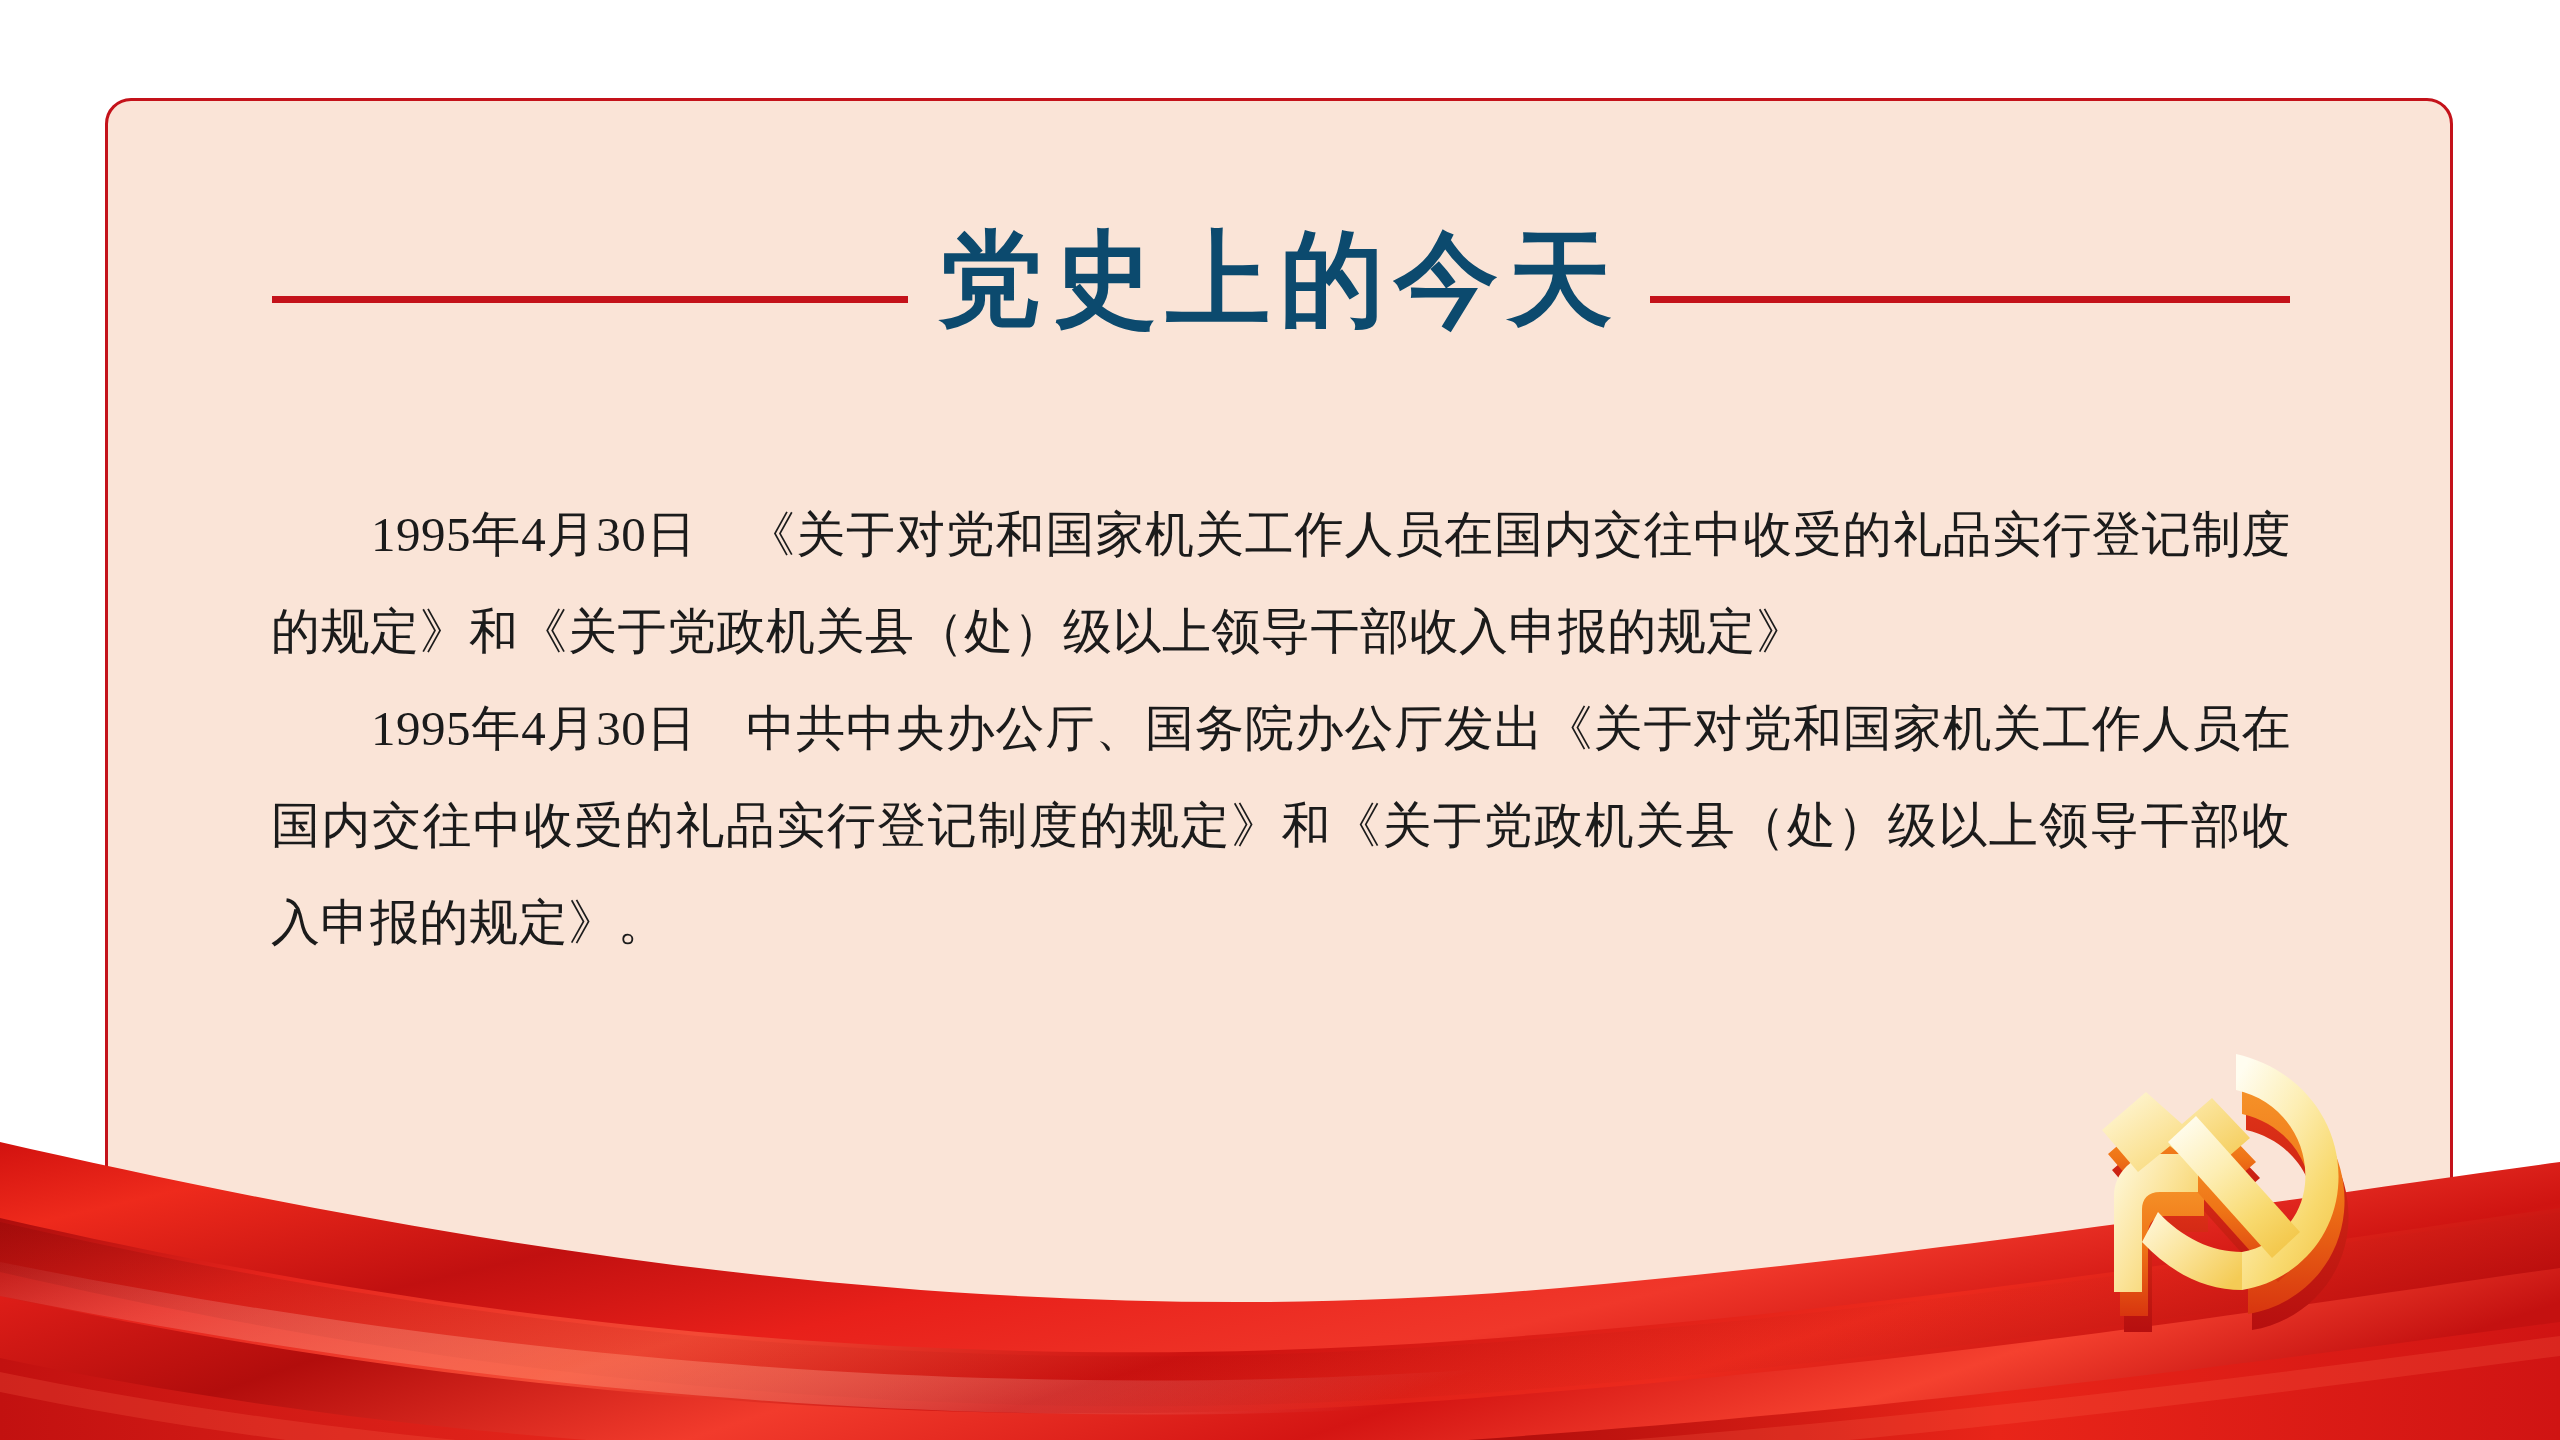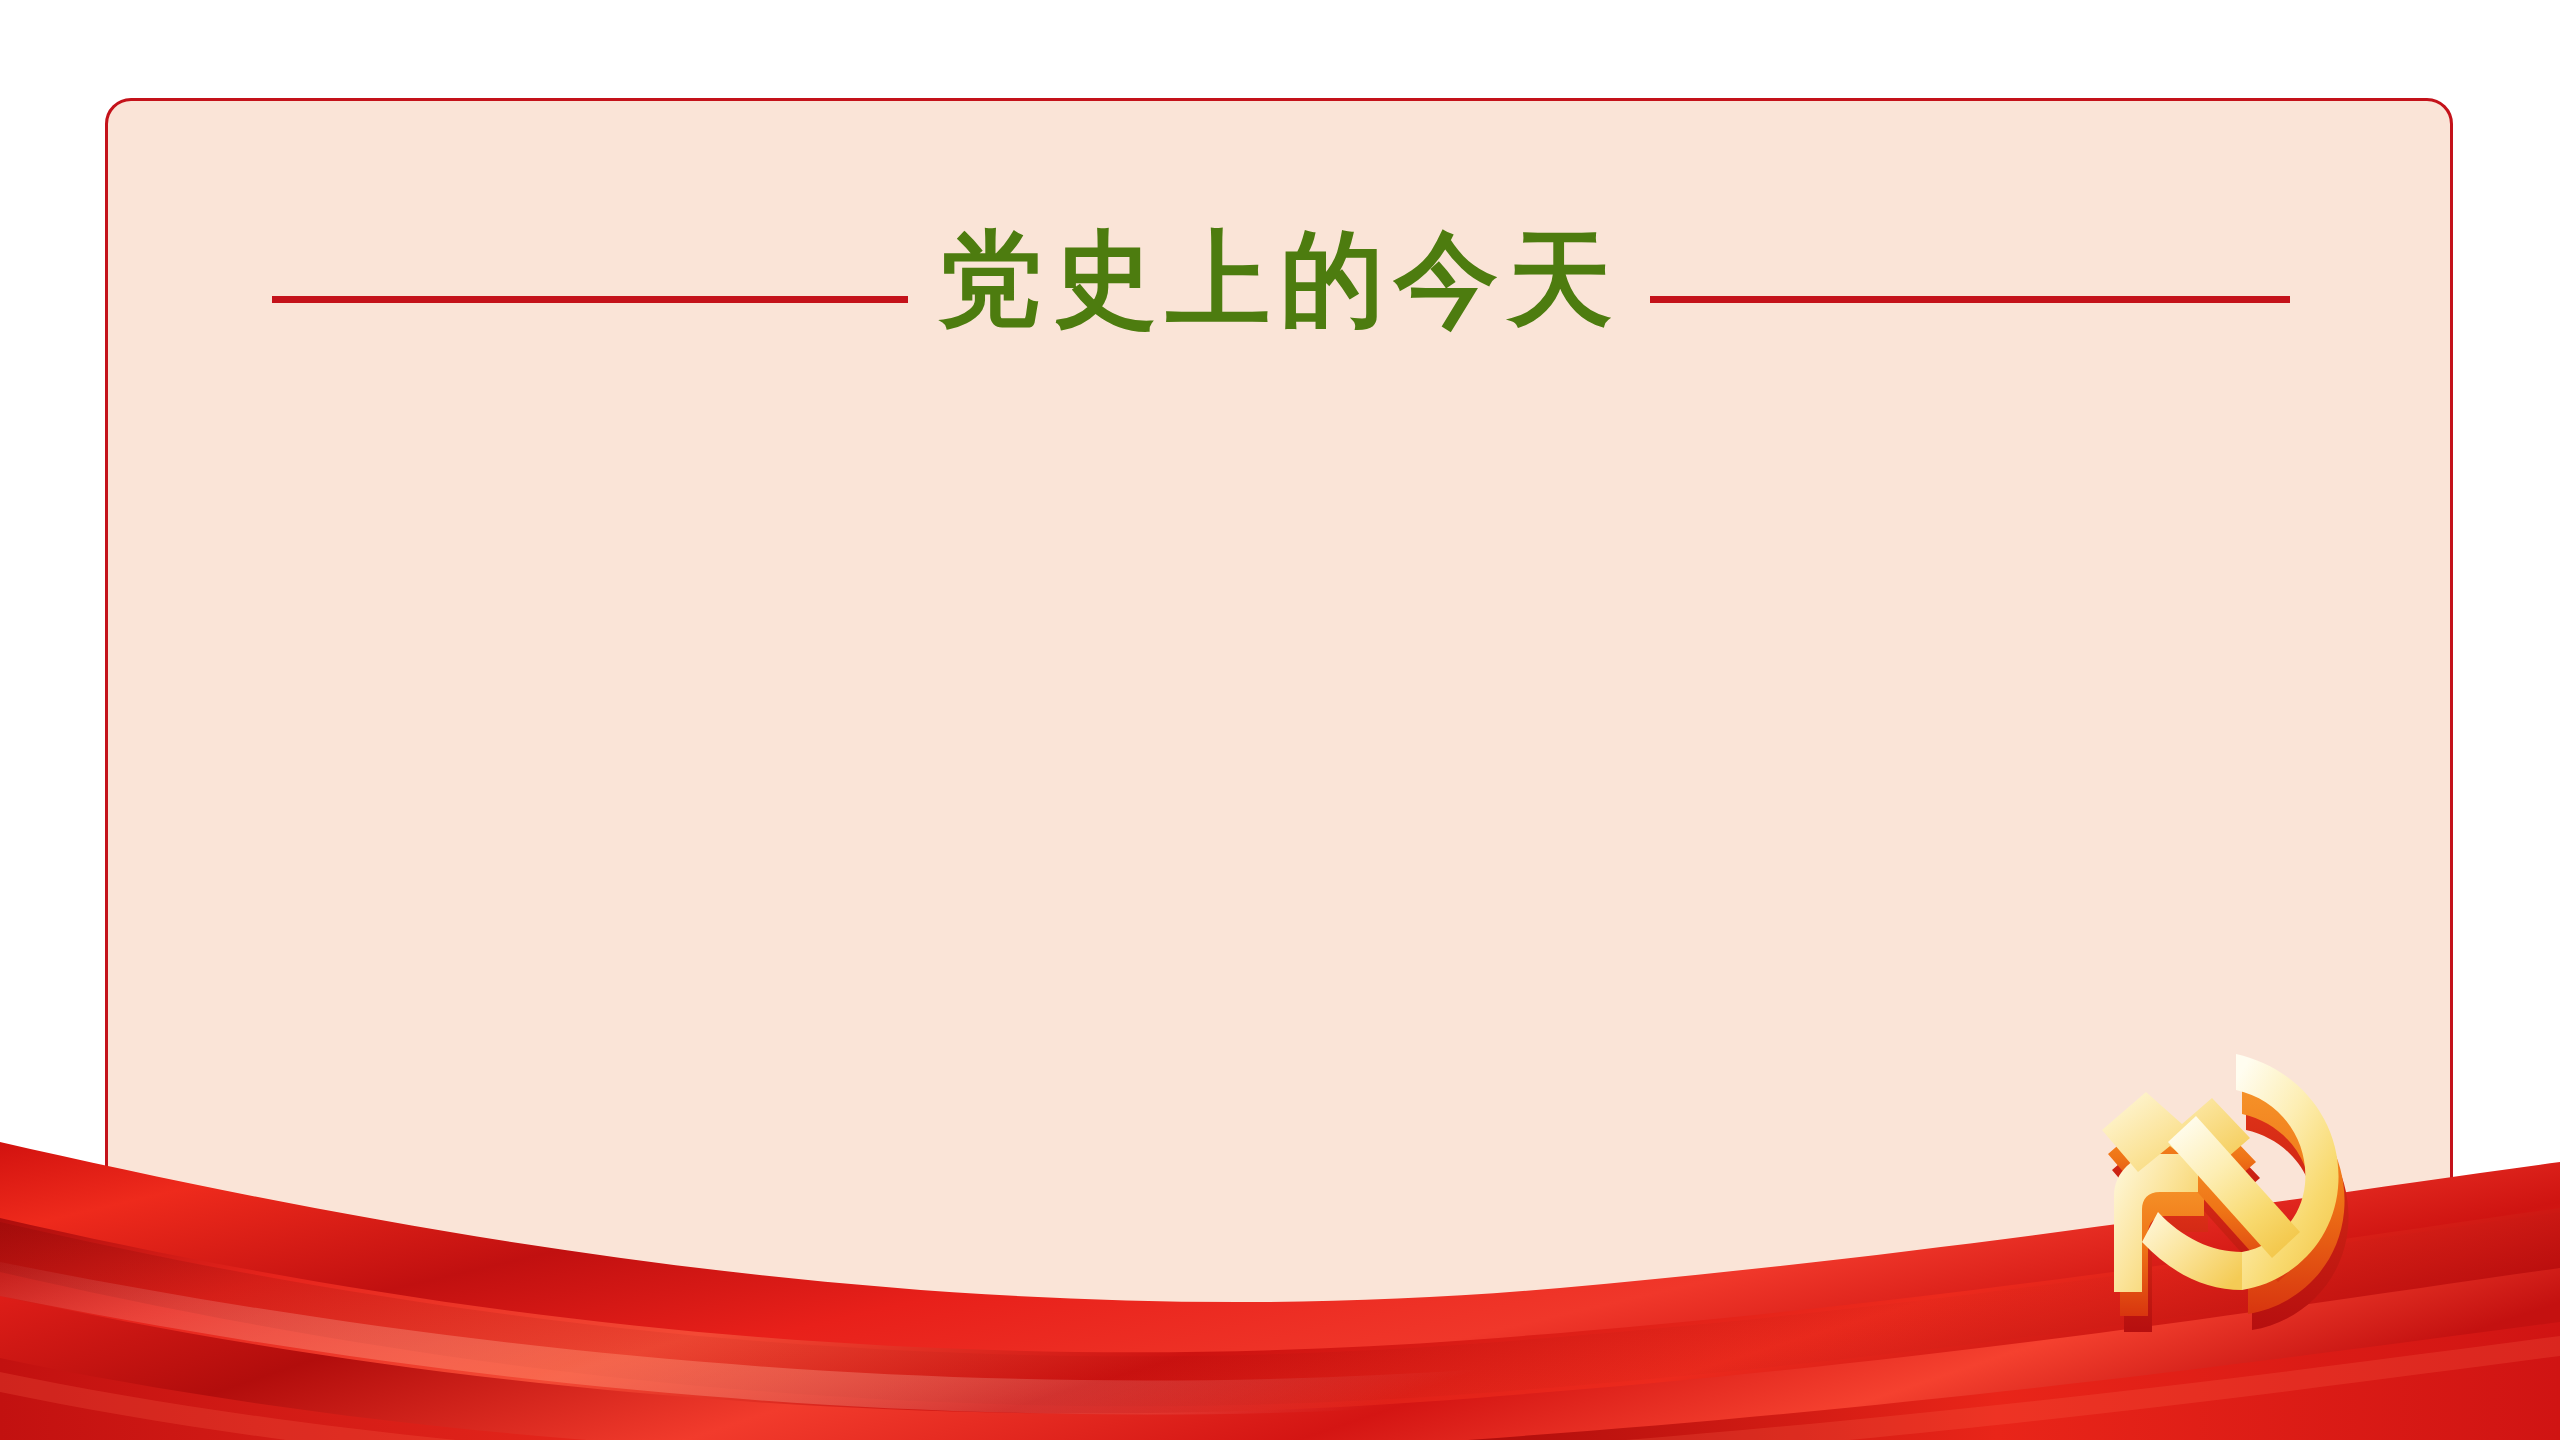--- a/index.html
+++ b/index.html
@@ -60,21 +60,21 @@
     position: absolute;
     left: 830px;
     top: -18px;
     width: 682px;
     text-align: left;
     font-family: "Liberation Serif", "DejaVu Serif", serif;
     font-size: 104px;
     line-height: 130px;
     letter-spacing: 10px;
     font-weight: 600;
-    color: #4d7c0f;
+    color: #0c4a6e;
     white-space: nowrap;
   }
 
   
   #body-text {
     position: absolute;
     left: 163px;
     top: 385px;
     width: 2020px;
   }
@@ -119,20 +119,24 @@
 <div id="stage">
 
   <div id="card">
 
     <div id="title-block">
       <div class="title-rule" id="title-rule-left"></div>
       <div id="page-title">党史上的今天</div>
       <div class="title-rule" id="title-rule-right"></div>
     </div>
 
+    <div id="body-text">
+      <p class="para">1995年4月30日　《关于对党和国家机关工作人员在国内交往中收受的礼品实行登记制度的规定》和《关于党政机关县（处）级以上领导干部收入申报的规定》</p>
+      <p class="para">1995年4月30日　中共中央办公厅、国务院办公厅发出《关于对党和国家机关工作人员在国内交往中收受的礼品实行登记制度的规定》和《关于党政机关县（处）级以上领导干部收入申报的规定》。</p>
+    </div>
 
   </div>
 
   <div id="ribbon">
     <svg viewBox="0 0 2560 430" preserveAspectRatio="none" xmlns="http://www.w3.org/2000/svg">
       <defs>
         <linearGradient id="gA" x1="0" y1="0" x2="1" y2="0.5">
           <stop offset="0" stop-color="#d2120f"></stop>
           <stop offset="0.12" stop-color="#ee2a1c"></stop>
           <stop offset="0.32" stop-color="#c11010"></stop>

